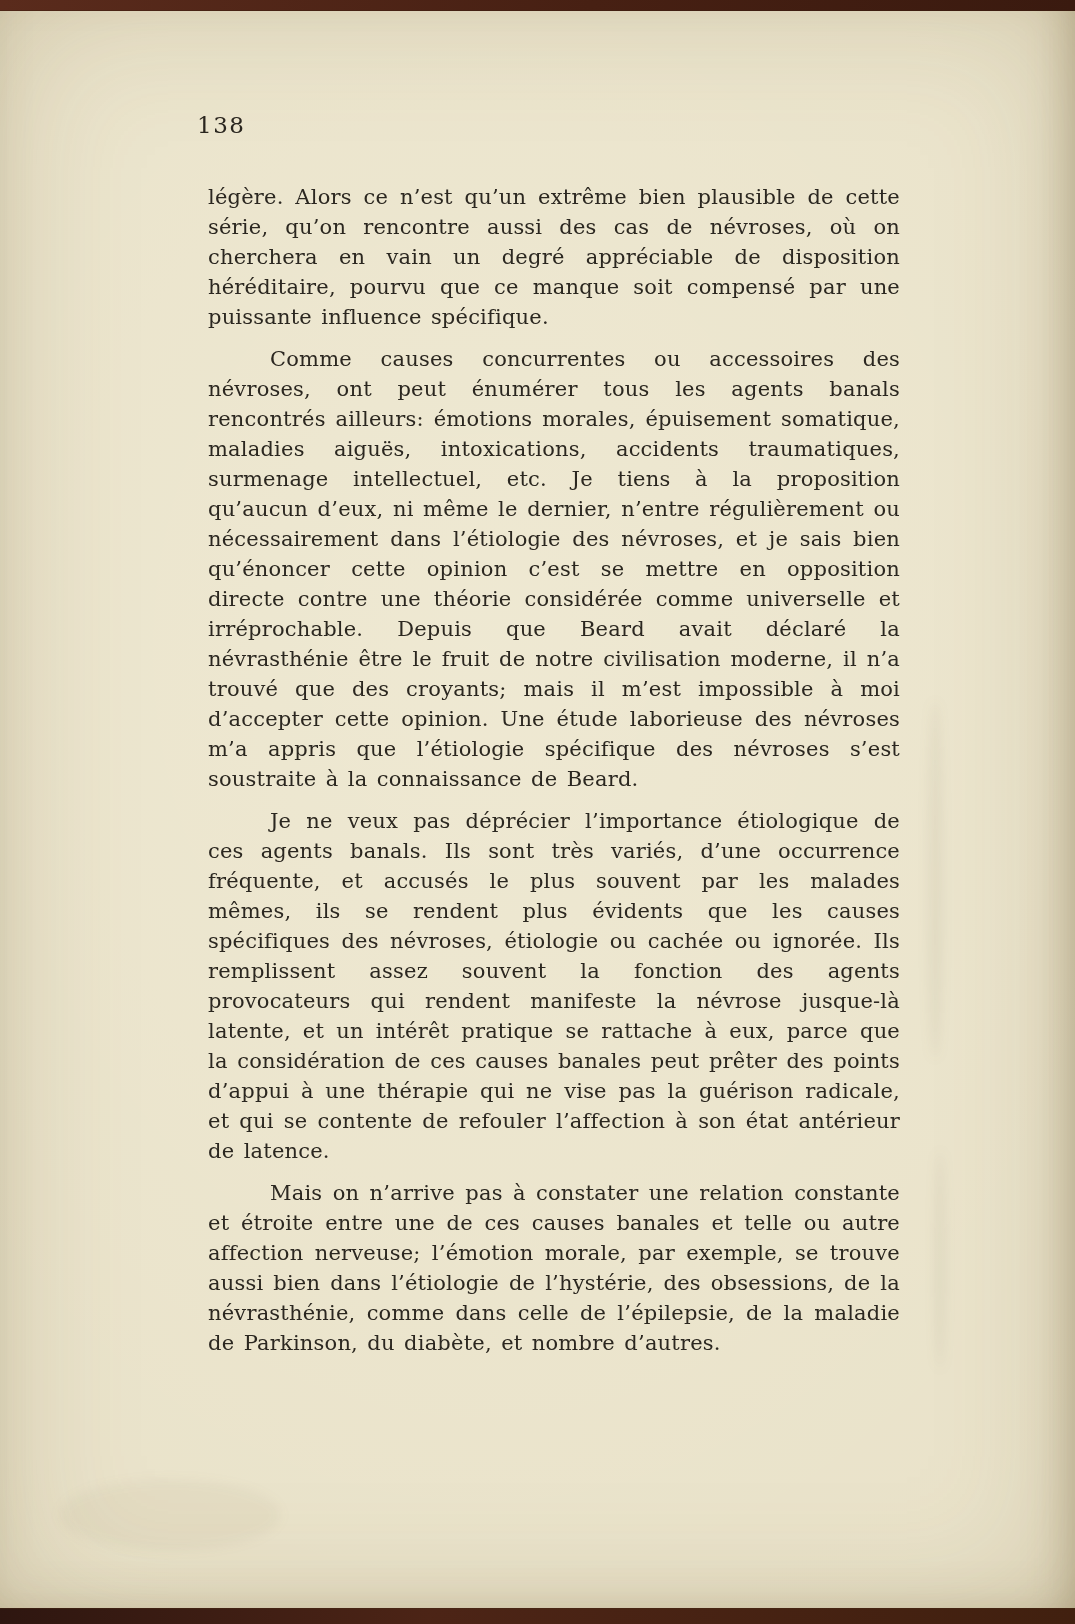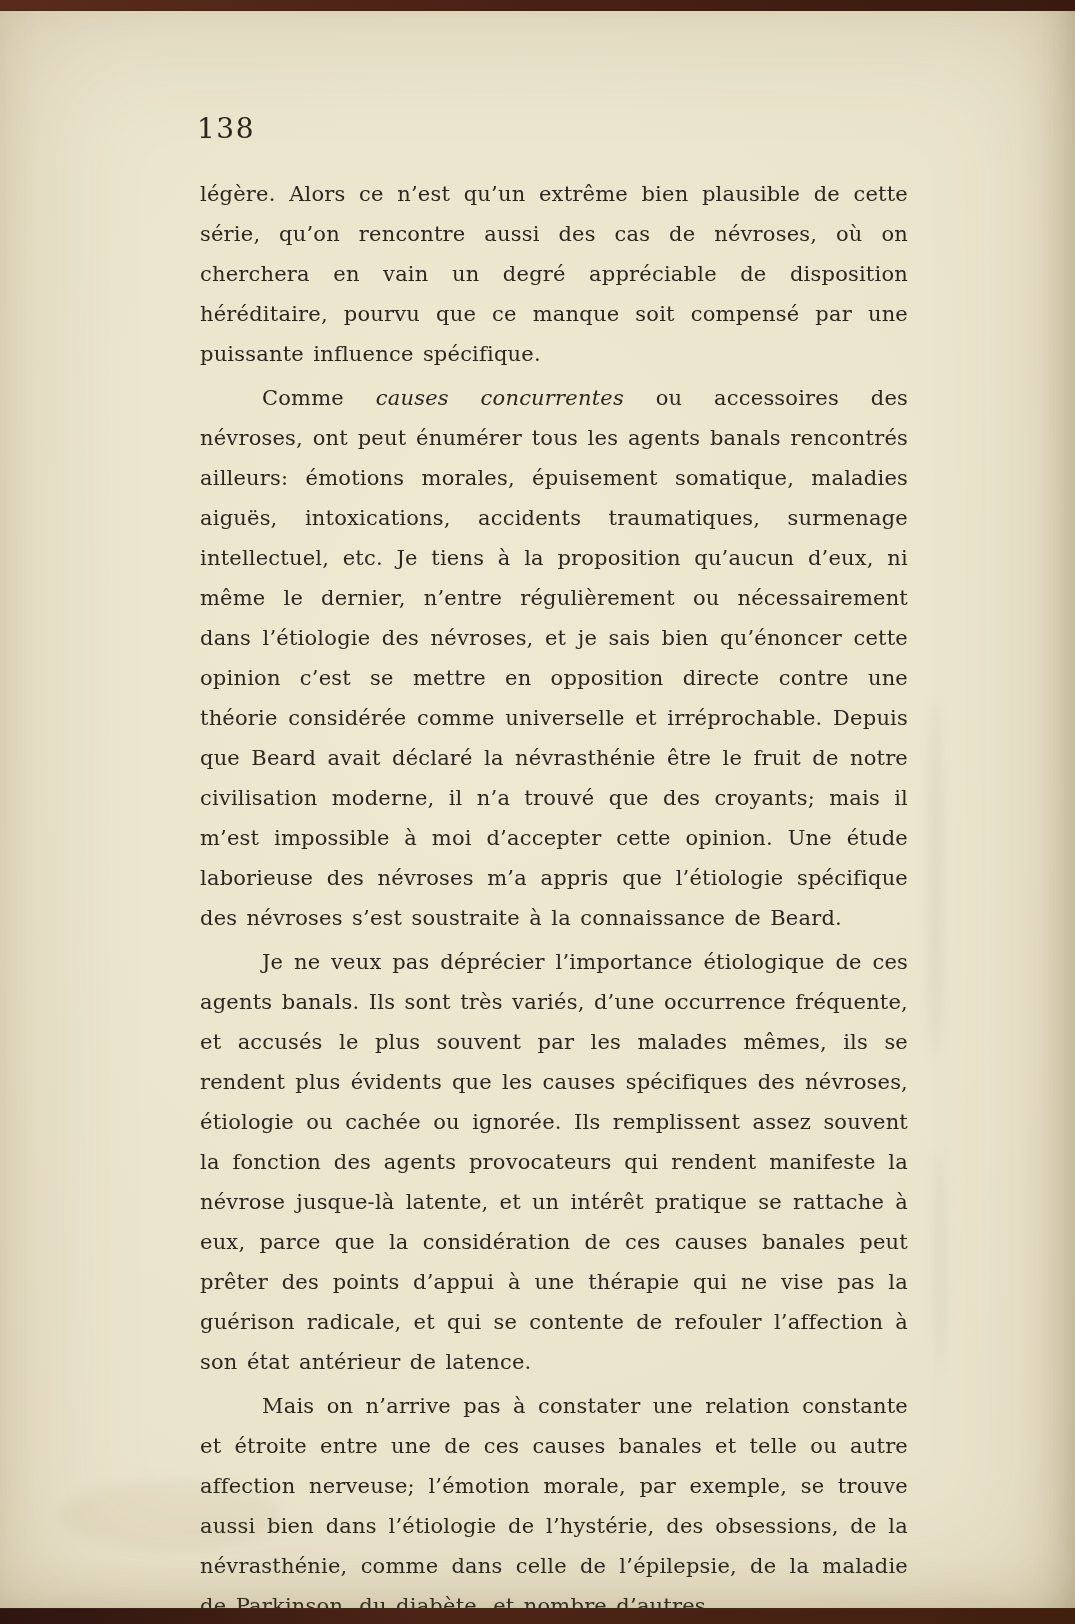--- a/index.html
+++ b/index.html
@@ -45,44 +45,43 @@
   .edge.bottom {
     bottom: 0;
     height: 15px;
     background: linear-gradient(to right, #2e1610, #4c2416 40%, #41200f);
     border-top: 1px solid rgba(70, 40, 20, 0.5);
   }
   .page-number {
     position: absolute;
     left: 197px;
     top: 112px;
-    font-size: 28px;
+    font-size: 23px;
     letter-spacing: 1.5px;
     color: var(--ink, #2b2720);
   }
   .text-block {
     position: absolute;
     left: 196px;
     top: 170px;
     width: 716px;
     color: var(--ink, #2b2720);
   }
   .text-block p.para {
-    margin: 4px;
+    margin: 12px;
     font-size: 21px;
-    line-height: 40px;
+    line-height: 30px;
     text-align: justify;
     word-spacing: 2.5px;
     letter-spacing: 0.2px;
   }
   .text-block p.para.indent {
     text-indent: 62px;
   }
   .italic {
-    font-style: italic;
   }
   .scan-artifact {
     position: absolute;
     pointer-events: none;
     background: rgba(105, 92, 60, 0.07);
     border-radius: 50%;
     filter: blur(6px);
   }
   .artifact-1 { left: 928px; top: 700px;  width: 14px; height: 360px; }
   .artifact-2 { left: 935px; top: 1150px; width: 10px; height: 220px; }

